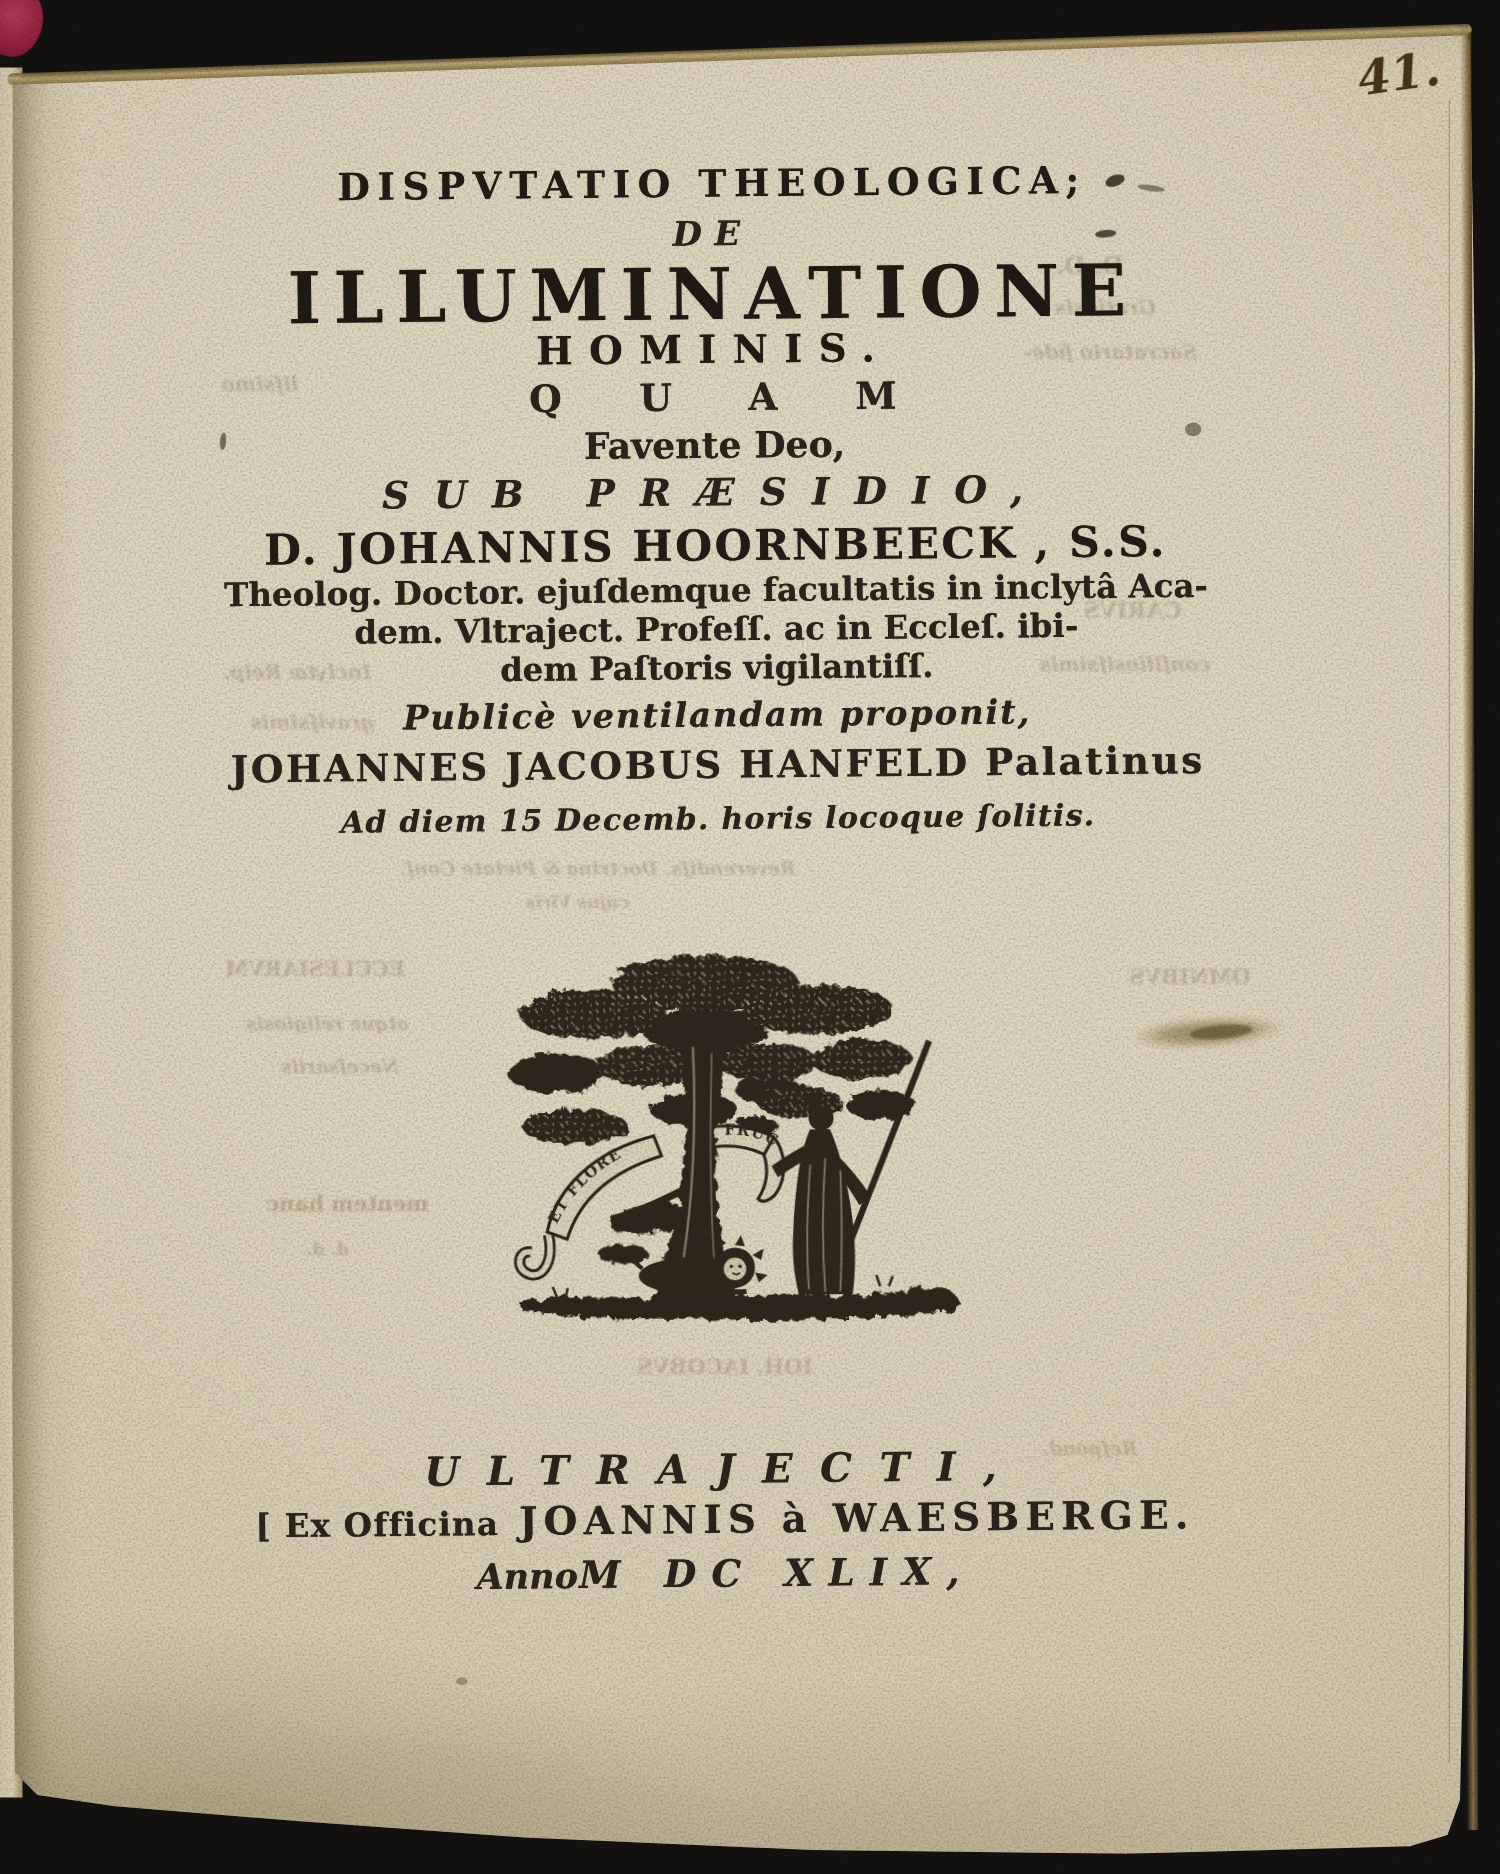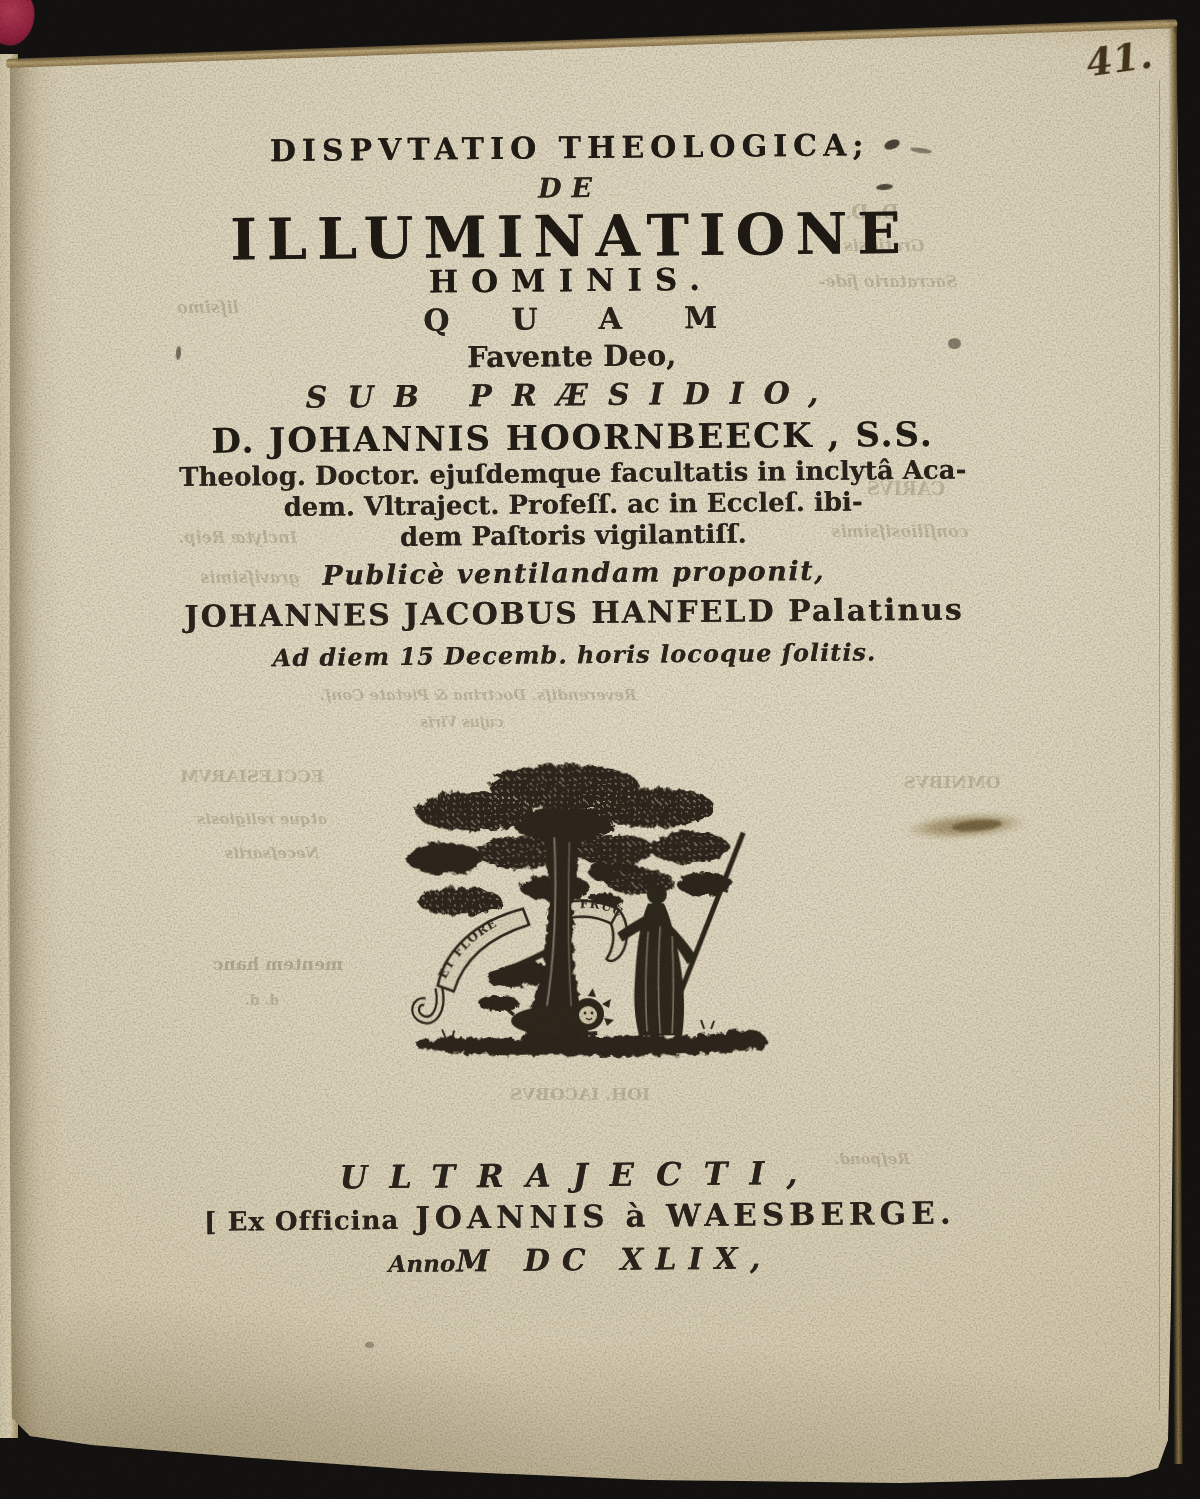--- a/index.html
+++ b/index.html
@@ -50,21 +50,21 @@
   .t10{top:489px;font-size:26px;font-weight:600;}
   .t11{top:520px;font-size:26px;font-weight:600;}
   .t12{top:557px;font-size:27px;font-weight:600;font-style:italic;letter-spacing:1.5px;}
   .t13{top:595px;font-size:30px;font-weight:700;letter-spacing:2px;}
   .t14{top:640px;font-size:24px;font-weight:600;font-style:italic;letter-spacing:1px;}
   .place{top:1156px;font-size:32px;font-weight:700;font-style:italic;letter-spacing:22px;}
   .officina{top:1198px;font-size:31px;}
   .off-label{font-size:26px;font-weight:600;margin-right:16px;letter-spacing:1px;}
   .off-name{font-weight:700;letter-spacing:5px;}
   .anno{top:1242px;font-style:italic;font-size:30px;}
-  .anno-label{font-size:23px;font-weight:600;margin-right:1px;}
+  .anno-label{font-size:28px;font-weight:600;margin-right:1px;}
   .anno-value{font-weight:700;letter-spacing:12px;}
   .emblem{position:absolute;left:403px;top:752px;width:370px;height:310px;}
   .handwritten{position:absolute;left:1086px;top:36px;font-size:38px;font-style:italic;
     color:#46351d;transform:rotate(-8deg);filter:blur(.3px);font-weight:600;}
   .st{position:absolute;transform:translateX(-50%) scaleX(-1);color:#8d8266;filter:blur(.7px);
     opacity:.38;white-space:nowrap;font-weight:600;}
   .st.i{font-style:italic;}
   .speck{position:absolute;background:#2f2a1f;border-radius:50%;filter:blur(.5px);}
   .stain{position:absolute;left:905px;top:814px;width:122px;height:24px;border-radius:50%;
     transform:rotate(-4deg);filter:blur(2.5px);opacity:.6;

